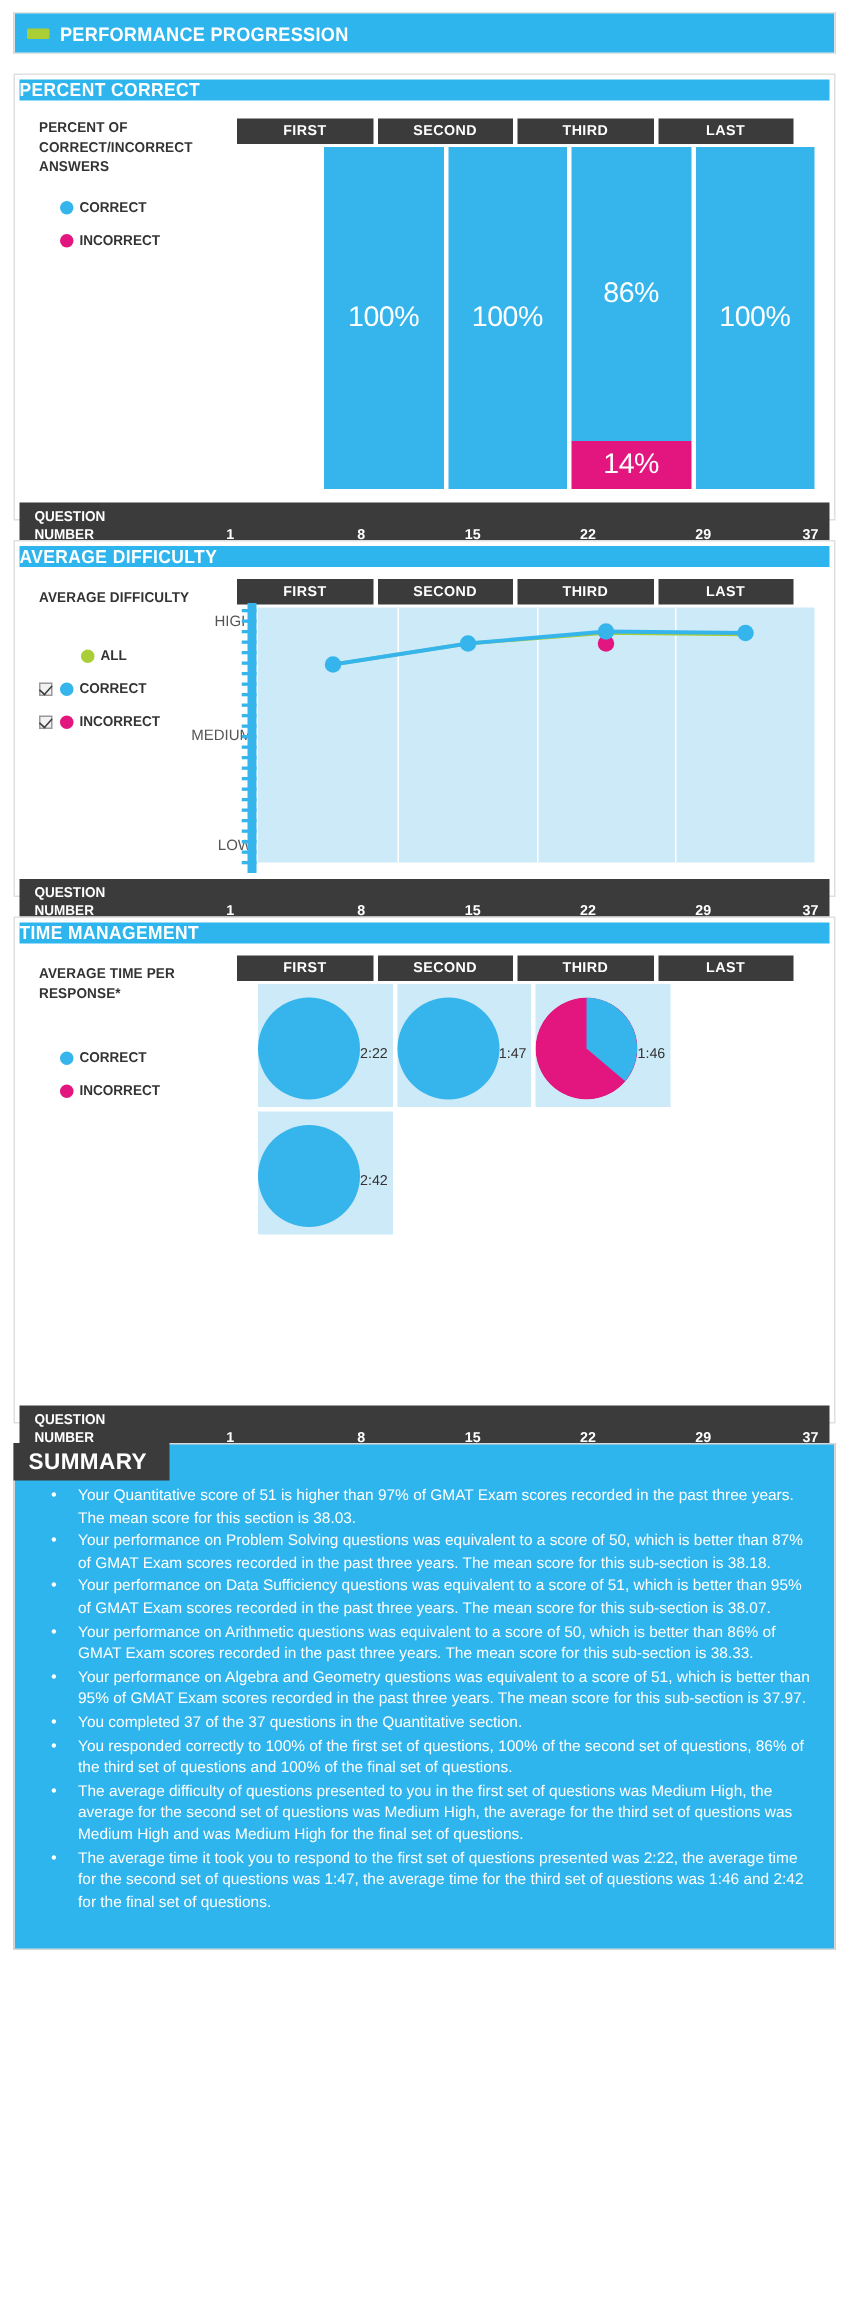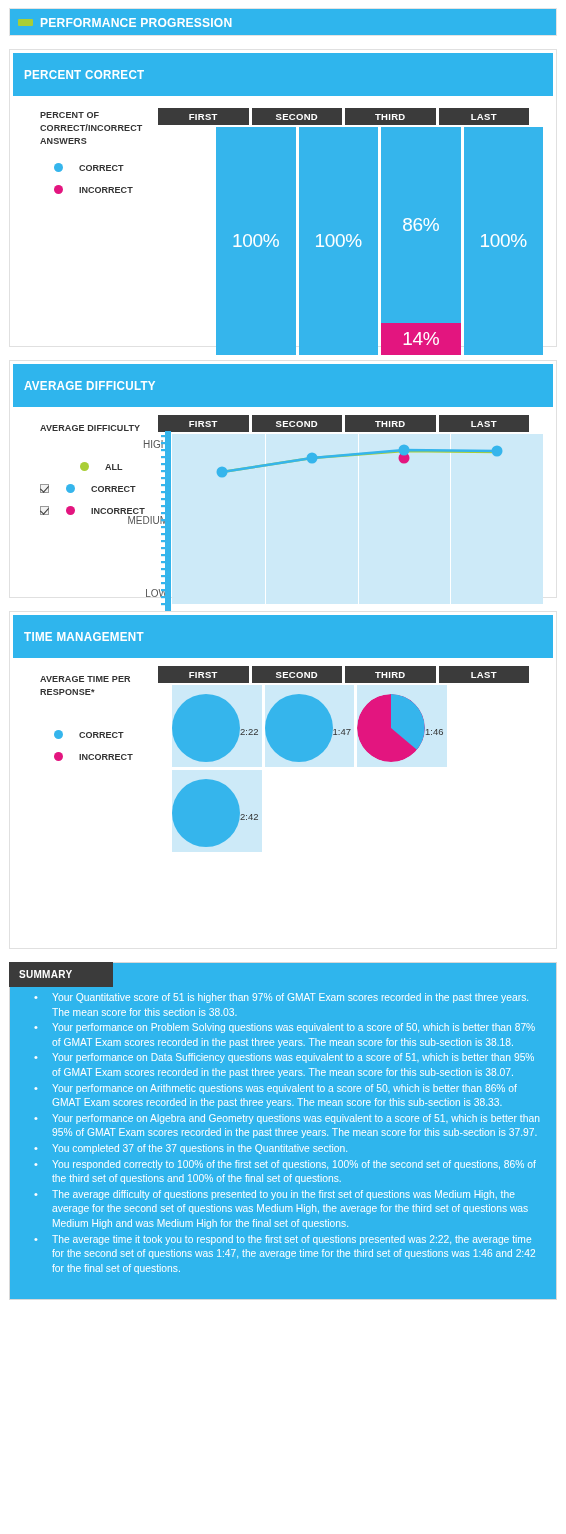--- a/index.html
+++ b/index.html
@@ -46,43 +46,42 @@
     white-space: nowrap;
   }
 
   .panel {
     margin: 13px 9px 0 9px;
     border: 1px solid #e0e0e0;
     background: #ffffff;
     position: relative;
   }
   .panel-head {
-    height: 43px;
+    height: 14px;
     background: #2FB5ED;
     display: flex;
     align-items: center;
-    padding-left: 11px;
     margin: 3px 3px 0 3px;
   }
   .panel-head-title {
     color: #fff;
     font-size: 12.5px;
     font-weight: bold;
     letter-spacing: .3px;
     transform: scaleX(.93);
     transform-origin: left center;
     white-space: nowrap;
   }
 
   .panel-body { position: relative; padding: 0; }
 
   
   .legend-col {
     position: absolute;
-    left: 30px;
+    left: 16px;
     top: 0;
     width: 140px;
   }
   .legend-title {
     font-size: 9.5px;
     font-weight: bold;
     color: #333;
     line-height: 13px;
     letter-spacing: .1px;
     transform: scaleX(.95);
@@ -90,21 +89,20 @@
   }
   .legend-items { margin-top: 12px; }
   .legend-row {
     display: flex;
     align-items: center;
     height: 16px;
     margin-bottom: 6px;
     font-size: 9.5px;
     font-weight: bold;
     color: #333;
-    gap: 12px;
   }
   .legend-chk {
     width: 9px; height: 9px;
     border: 1px solid #9a9a9a;
     background: #f2f2f2;
     margin-right: 5px;
     flex: 0 0 auto;
     position: relative;
     cursor: pointer;
   }
@@ -286,21 +284,21 @@
     margin: 13px 9px 9px 9px;
     position: relative;
   }
   .summary-tab {
     position: absolute;
     left: 0; top: 0;
     width: 104px;
     height: 25px;
     background: #3B3B3B;
     color: #fff;
-    font-size: 10px;
+    font-size: 15px;
     font-weight: bold;
     letter-spacing: .3px;
     display: flex;
     align-items: center;
     padding-left: 10px;
     z-index: 2;
   }
   .summary-body {
     background: #2FB5ED;
     padding: 28px 16px 22px 16px;

